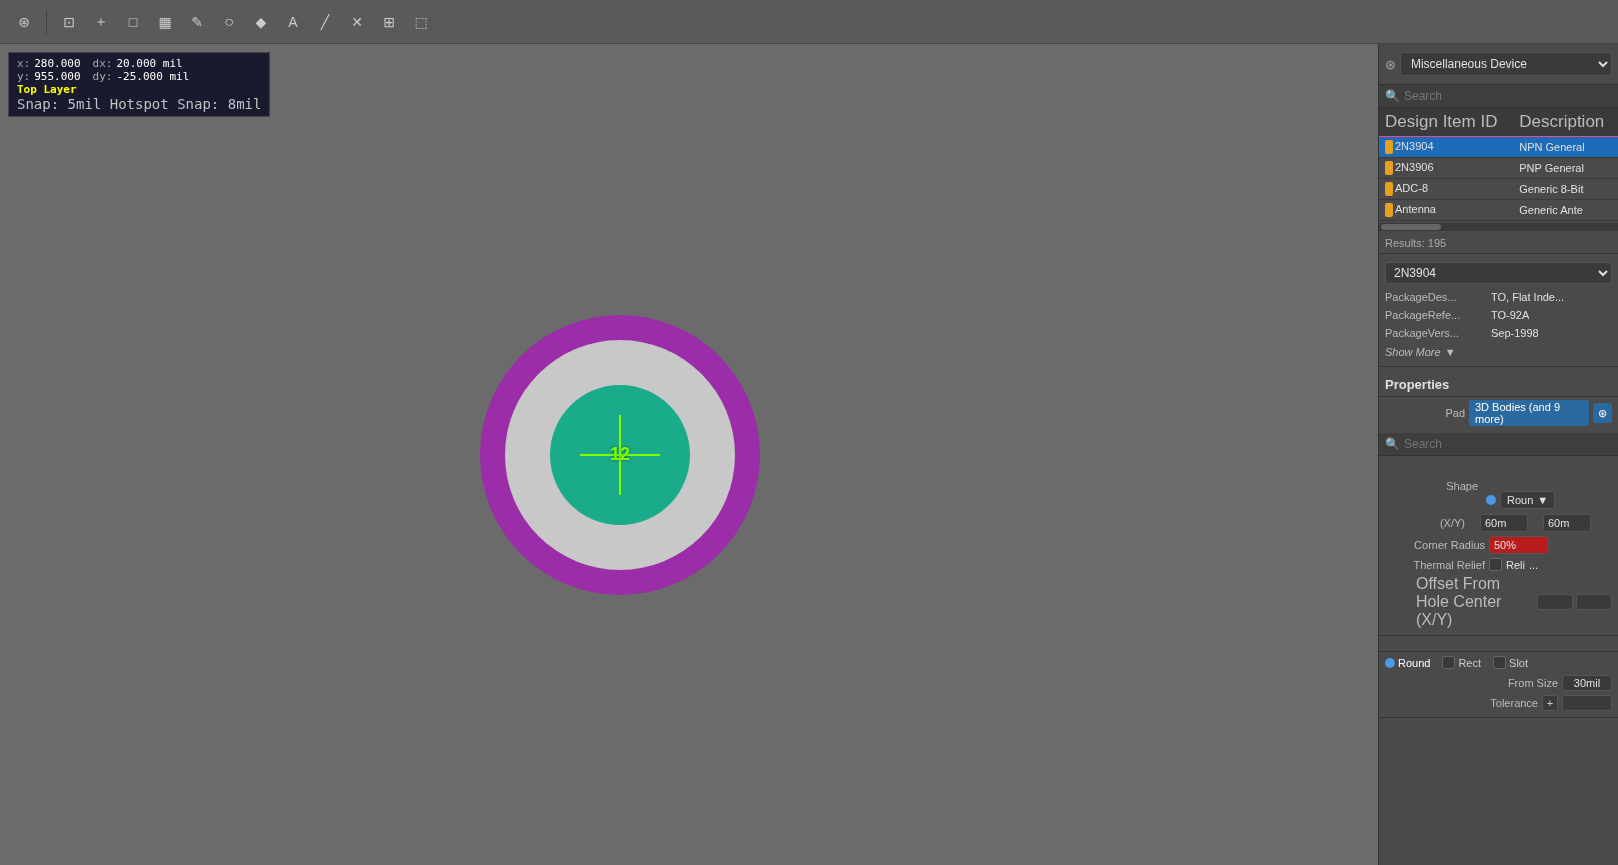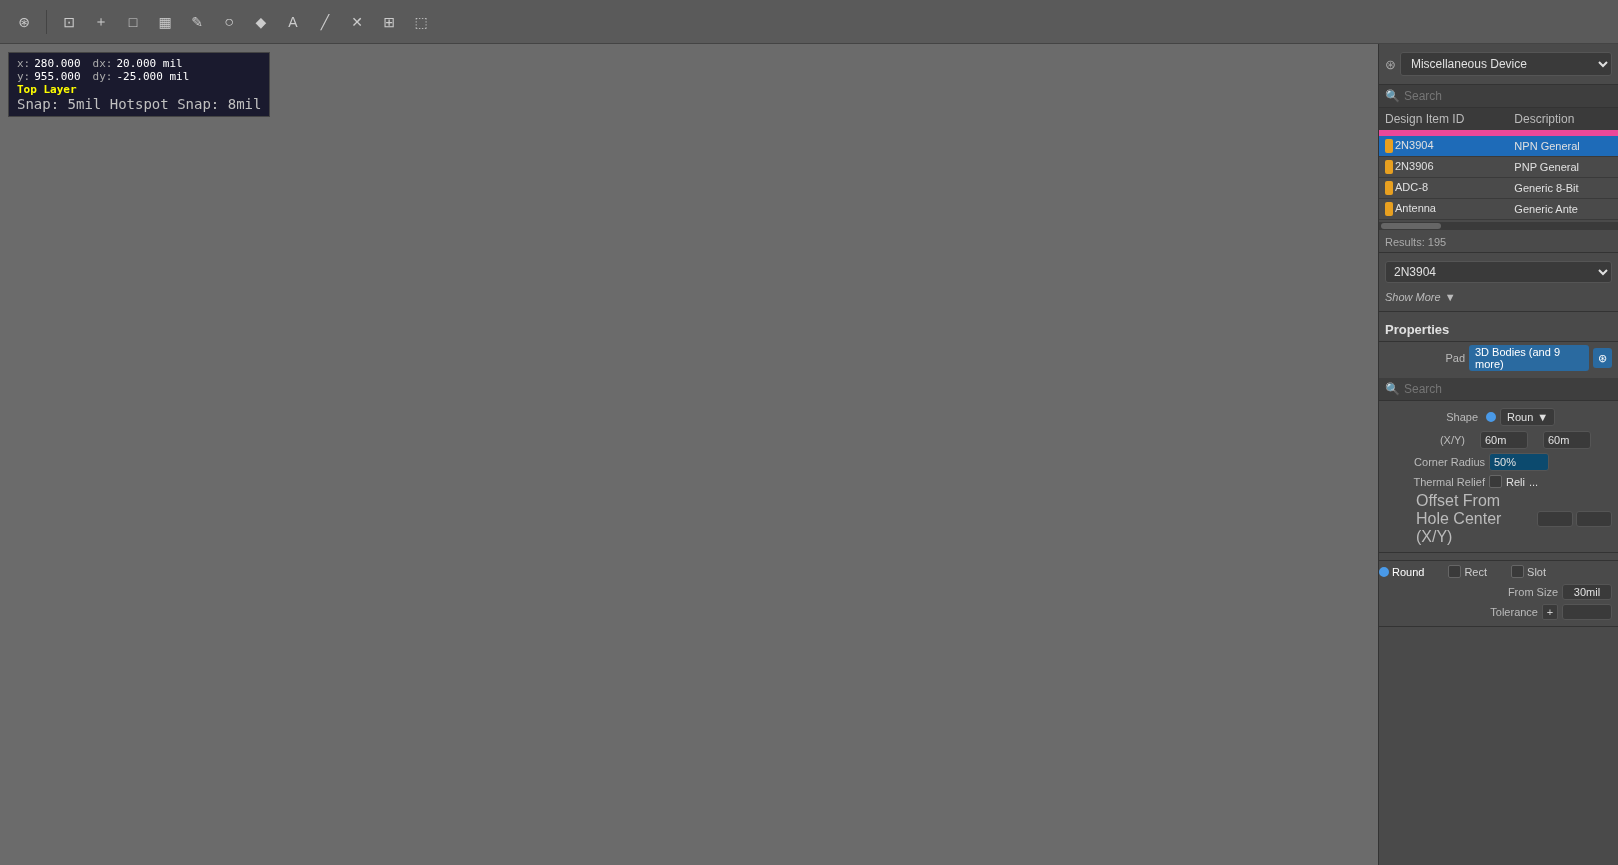--- a/index.html
+++ b/index.html
@@ -206,25 +206,25 @@
     }
 
     
     .component-table {
       width: 100%;
       border-collapse: collapse;
     }
     .component-table th {
       background: #3a3a3a;
       color: #bbb;
-      font-size: 12px;
+      font-size: 17px;
       font-weight: normal;
       padding: 4px 6px;
       text-align: left;
-      border-bottom: 6px solid #ec4899;
+      border-bottom: 1px solid #ec4899;
     }
     .component-table td {
       padding: 3px 6px;
       font-size: 11px;
       border-bottom: 1px solid #3a3a3a;
       white-space: nowrap;
       overflow: hidden;
       text-overflow: ellipsis;
       max-width: 100px;
     }
@@ -419,21 +419,21 @@
     .pf-label {
       color: #bbb;
       text-align: right;
       min-width: 100px;
     }
     .pf-value {
       color: #e0e0e0;
     }
     .pf-input {
       width: 60px;
-      background: #0c4a6e;
+      background: #b91c1c;
       border: 1px solid #555;
       color: #e0e0e0;
       padding: 2px 4px;
       font-size: 11px;
       border-radius: 3px;
     }
 
     
     .checkbox-sm {
       width: 13px;
@@ -444,25 +444,25 @@
       display: inline-flex;
       align-items: center;
       justify-content: center;
       cursor: pointer;
     }
 
     
     .hole-type-row {
       display: flex;
       align-items: center;
-      padding: 4px 0;
-      gap: 24px;
+      padding: 4px 6px;
+      gap: 12px;
       font-size: 11px;
       border-top: 1px solid #333;
-      margin-top: 7px;
+      margin-top: 15px;
     }
     .hole-btn {
       display: flex;
       align-items: center;
       gap: 3px;
       cursor: pointer;
       color: #ccc;
       font-size: 11px;
     }
     .hole-btn.active { color: #fff; }
@@ -600,20 +600,30 @@
         </div>
         <div class="coord-item">
           <span class="coord-label">dy:</span>
           <span class="coord-value">-25.000 mil</span>
         </div>
       </div>
       <div class="layer-name">Top Layer</div>
       <div class="snap-info">Snap: 5mil Hotspot Snap: 8mil</div>
     </div>
 
+    <div class="pad-container">
+      <div class="pad-outer">
+        <div class="pad-middle">
+          <div class="pad-inner">
+            <div class="pad-crosshair"></div>
+            <span class="pad-number">12</span>
+          </div>
+        </div>
+      </div>
+    </div>
 
   </div>
 
   <div class="right-panel">
 
     <div class="device-header">
       <span class="filter-icon">⊛</span>
       <select class="device-selector">
         <option>Miscellaneous Device</option>
       </select>
@@ -664,20 +674,34 @@
     </div>
 
     <div class="results-count">Results: 195</div>
 
     <div class="detail-section">
       <div class="detail-header">
         <select class="detail-selector">
           <option>2N3904</option>
         </select>
       </div>
+      <div id="detail-rows-container">
+          <div class="detail-row">
+      <span class="detail-label">PackageDes...</span>
+      <span class="detail-value">TO, Flat Inde...</span>
+    </div>
+          <div class="detail-row">
+      <span class="detail-label">PackageRefe...</span>
+      <span class="detail-value">TO-92A</span>
+    </div>
+          <div class="detail-row">
+      <span class="detail-label">PackageVers...</span>
+      <span class="detail-value">Sep-1998</span>
+    </div>
+        </div>
       <div class="show-more">
         <span>Show More</span>
         <span>▼</span>
       </div>
     </div>
 
     <div class="detail-section">
       <div class="properties-header">Properties</div>
 
       <div class="properties-row">
@@ -686,21 +710,21 @@
         <button class="filter-btn">⊛</button>
       </div>
 
       <div class="prop-search-box">
         <span class="search-icon">🔍</span>
         <input class="search-input" type="text" placeholder="Search" style="">
       </div>
 
       <div class="shape-row">
         <span class="shape-label">Shape</span>
-        <div style="display:flex;align-items:center;gap:4px;margin-left:8px;">
+        <div style="display:flex;align-items:center;gap:4px;margin-left:8px;margin-top:28px;">
           <span class="radio-dot active"></span>
           <div class="shape-dropdown">
             <span>Roun</span>
             <span>▼</span>
           </div>
         </div>
       </div>
 
       <div class="xy-row">
         <span class="xy-label">(X/Y)</span>

